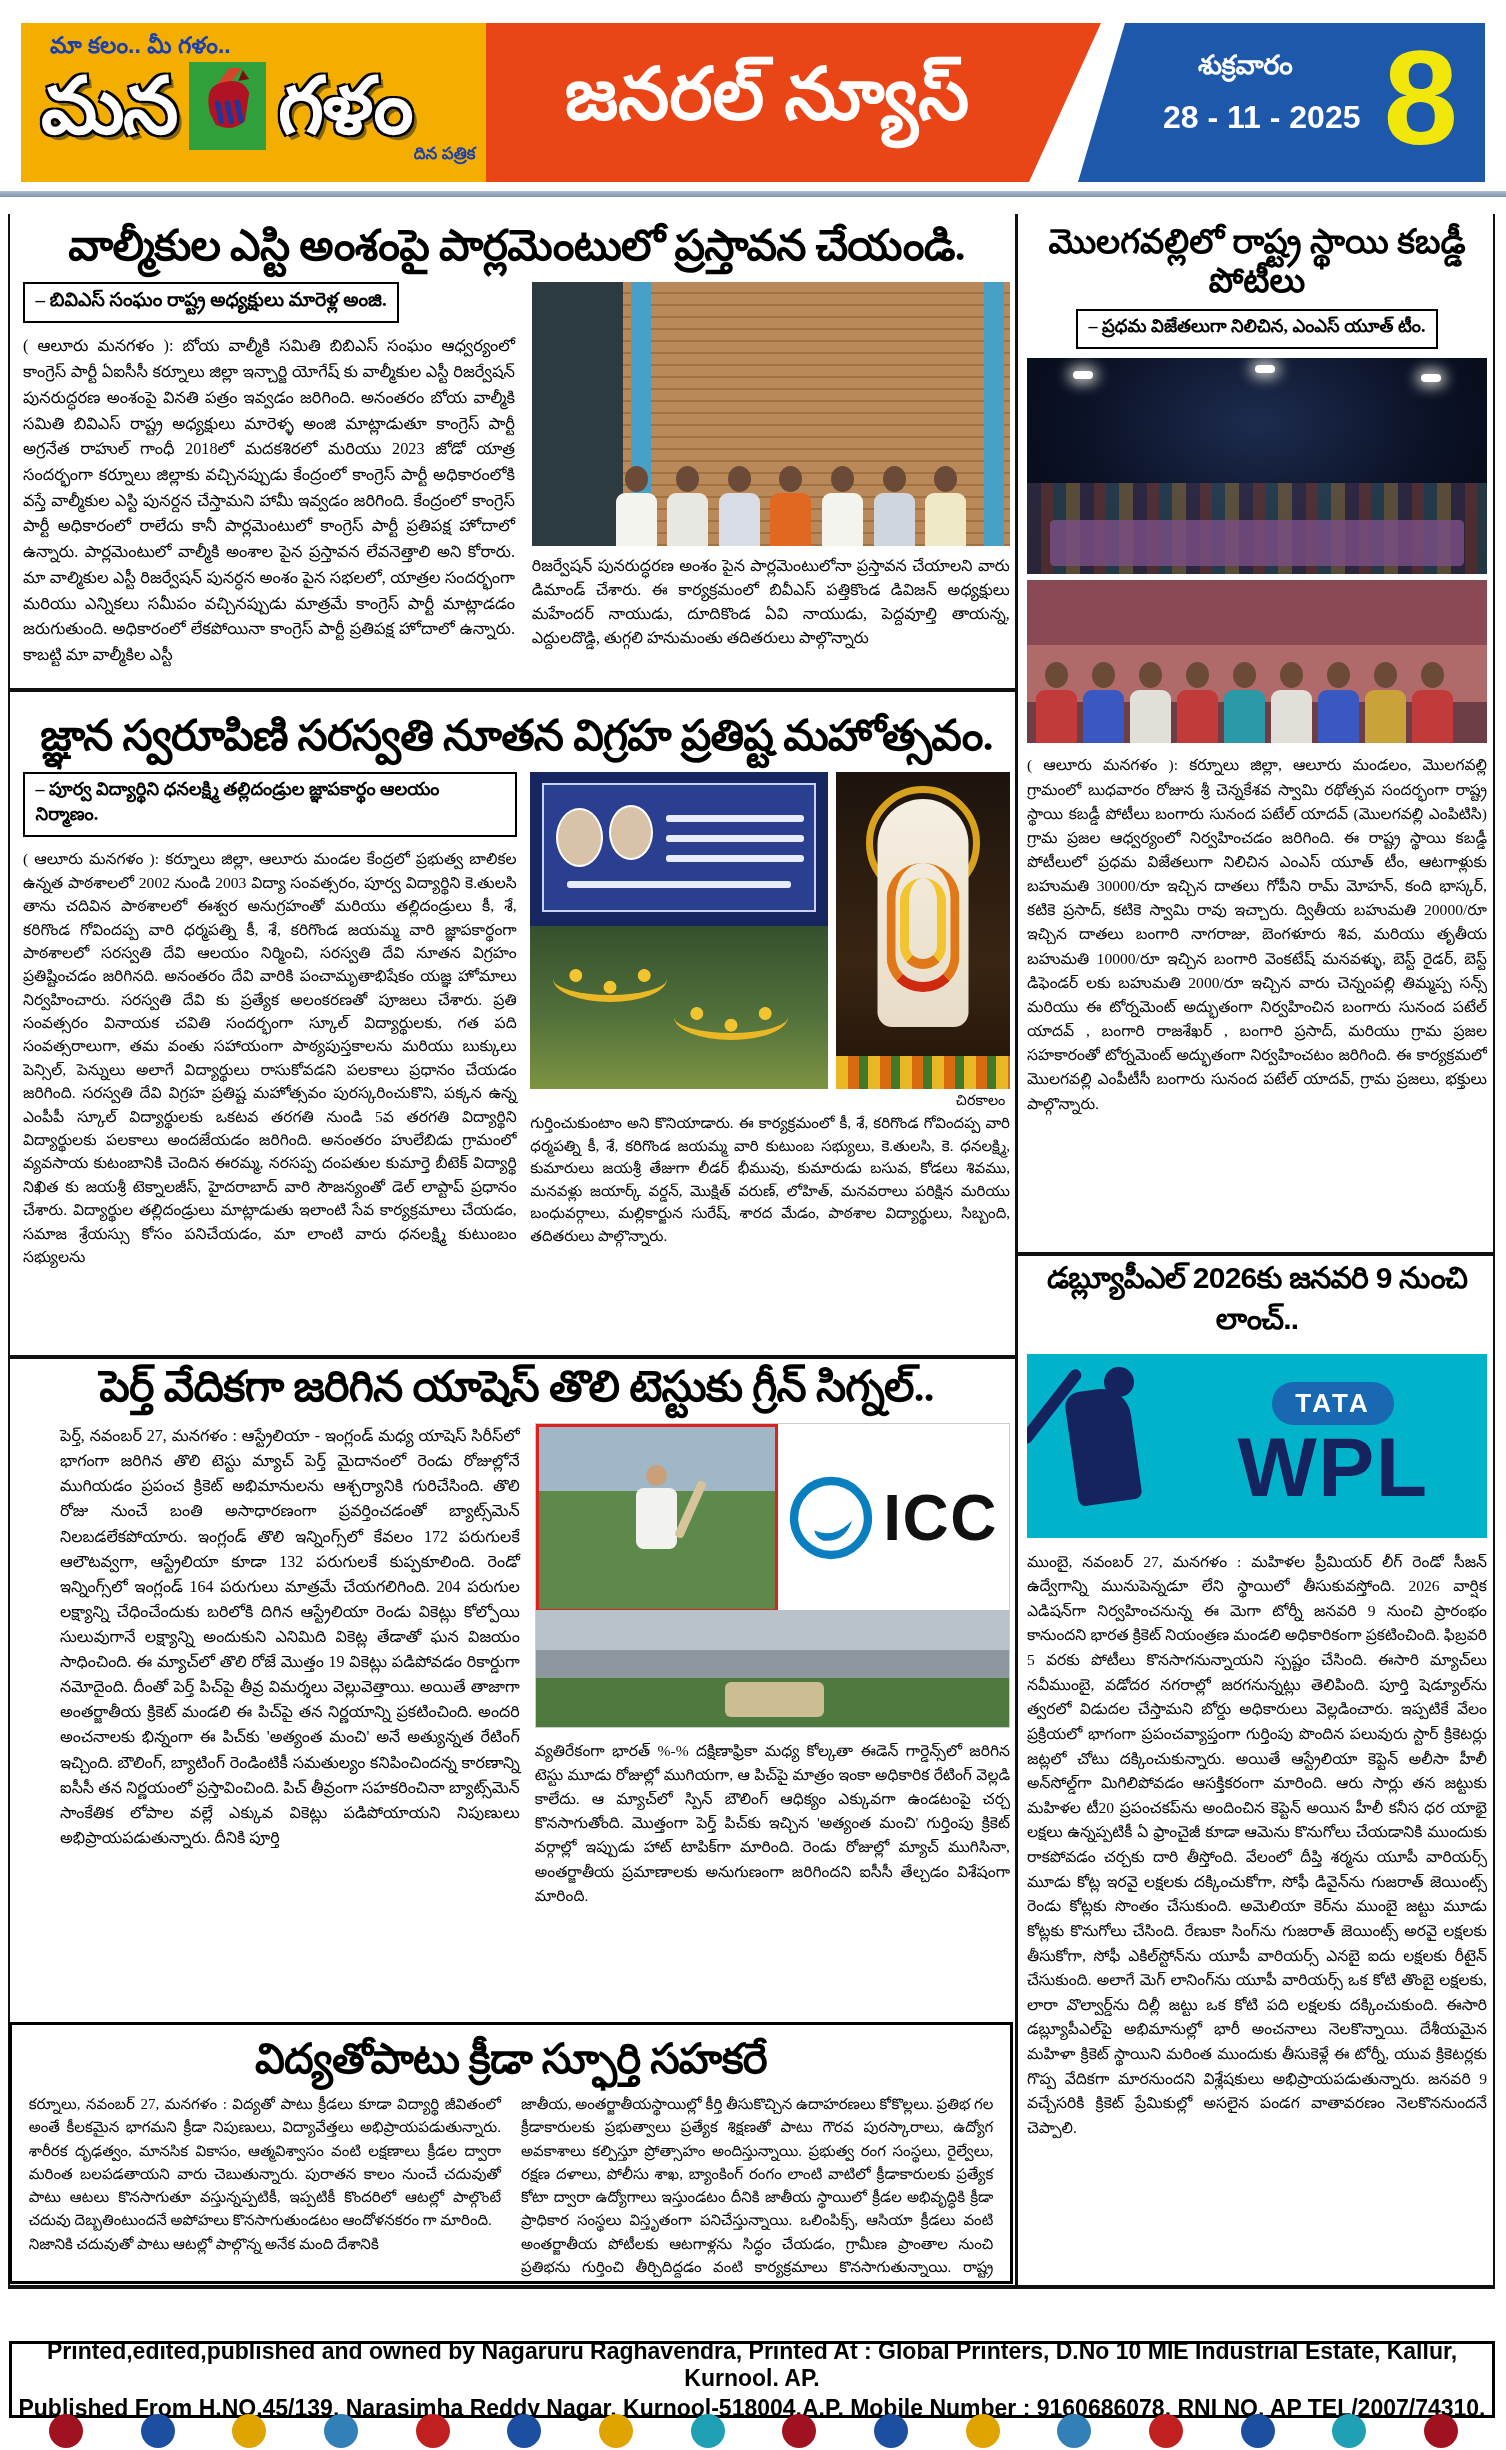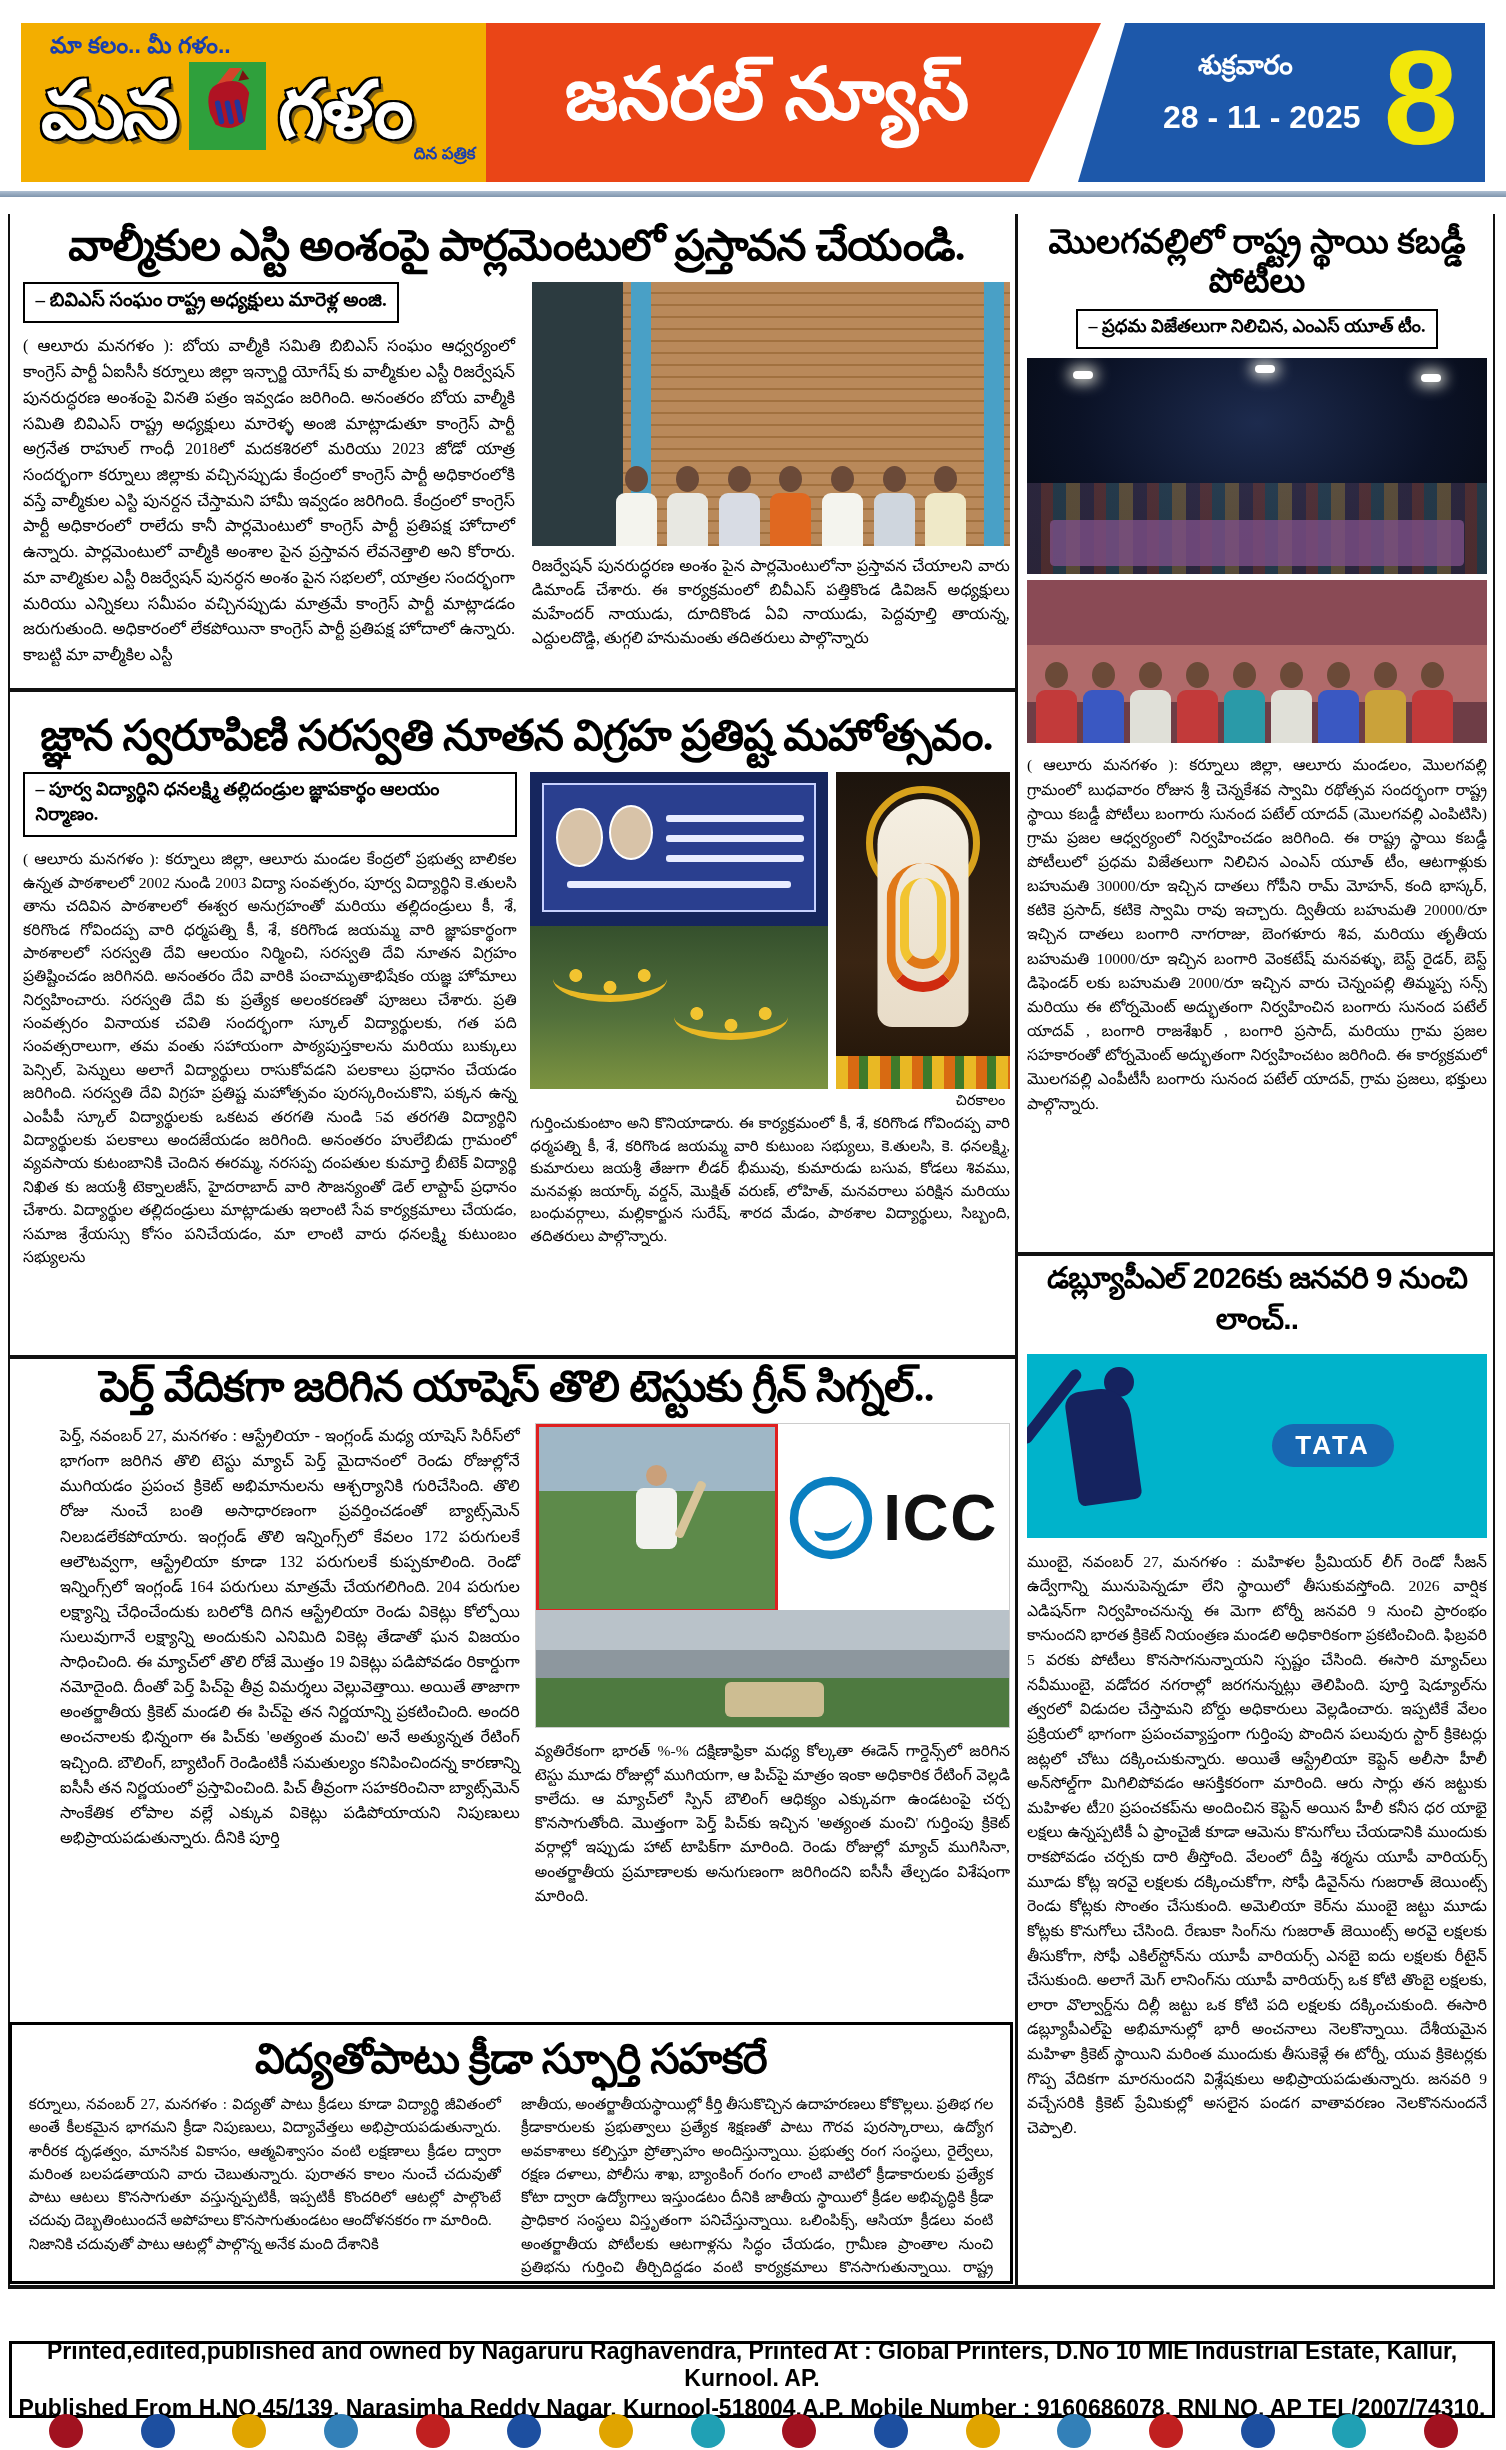--- a/index.html
+++ b/index.html
@@ -3,21 +3,21 @@
 <meta charset="utf-8">
 <style>
   html,body{margin:0;padding:0;background:#e8e8e8;}
   #page{position:relative;width:1507px;height:2450px;background:#ffffff;font-family:"Liberation Serif","DejaVu Serif",serif;color:#000;overflow:hidden;}
   [data-interactable]{box-sizing:border-box;}
 
   
   #masthead{position:absolute;left:21px;top:20px;width:1464px;height:164px;}
   .mh-left{position:absolute;left:0;top:3px;width:465px;height:159px;background:#f3ae00;}
   .mh-tagline{position:absolute;left:29px;top:9px;font-size:23px;font-weight:bold;color:#1a3fae;font-family:"Liberation Sans",sans-serif;}
-  .mh-logo-row{position:absolute;left:20px;top:39px;display:flex;align-items:flex-end;gap:12px;}
+  .mh-logo-row{position:absolute;left:20px;top:39px;display:flex;align-items:center;gap:12px;}
   .mh-title{font-size:79px;font-weight:800;color:#fff;line-height:1;letter-spacing:-1.5px;
     text-shadow:2.3px 2.3px 0 #000,-2.3px -2.3px 0 #000,2.3px -2.3px 0 #000,-2.3px 2.3px 0 #000,4.6px 5.3px 0 rgba(40,40,40,.55);}
   .fist-box{width:77px;height:88px;background:#2fa03c;display:flex;align-items:center;justify-content:center;}
   .mh-subtitle{position:absolute;right:10.6px;bottom:15px;font-size:16.7px;font-weight:bold;color:#1a3fae;font-family:"Liberation Sans",sans-serif;}
   .mh-banner{position:absolute;left:465px;top:3px;width:615px;height:159px;background:#ea4517;
     clip-path:polygon(0 0,100% 0,calc(100% - 72px) 100%,0 100%);
     display:flex;align-items:center;justify-content:center;padding-right:53px;}
   .mh-banner span{font-size:73px;font-weight:bold;color:#fff;font-family:"Liberation Sans",sans-serif;}
   .mh-right{position:absolute;left:1057px;top:3px;width:407px;height:159px;background:#1d58aa;
     clip-path:polygon(47px 0,100% 0,100% 100%,0 100%);}
@@ -361,20 +361,21 @@
   <div id="art-wpl" data-interactable="false">
     <div class="headline-sm" data-interactable="false">డబ్ల్యూపీఎల్ 2026కు జనవరి 9 నుంచి లాంచ్..</div>
     <div class="photo" id="photo-wpl" data-interactable="false" style="margin-top:10.6px;">
       <div class="wpl-player" data-interactable="false">
         <div class="p-bat"></div>
           <div class="p-head"></div>
           <div class="p-body"></div>
       </div>
       <div class="wpl-right">
         <div class="tata-oval" data-interactable="false">TATA</div>
+        <div class="wpl-word" data-interactable="false">WPL</div>
       </div>
     </div>
     <div class="bodytext" data-interactable="false">ముంబై, నవంబర్ 27, మనగళం : మహిళల ప్రీమియర్ లీగ్ రెండో సీజన్ ఉద్వేగాన్ని మునుపెన్నడూ లేని స్థాయిలో తీసుకువస్తోంది. 2026 వార్షిక ఎడిషన్‌గా నిర్వహించనున్న ఈ మెగా టోర్నీ జనవరి 9 నుంచి ప్రారంభం కానుందని భారత క్రికెట్ నియంత్రణ మండలి అధికారికంగా ప్రకటించింది. ఫిబ్రవరి 5 వరకు పోటీలు కొనసాగనున్నాయని స్పష్టం చేసింది. ఈసారి మ్యాచ్‌లు నవీముంబై, వడోదర నగరాల్లో జరగనున్నట్లు తెలిపింది. పూర్తి షెడ్యూల్‌ను త్వరలో విడుదల చేస్తామని బోర్డు అధికారులు వెల్లడించారు. ఇప్పటికే వేలం ప్రక్రియలో భాగంగా ప్రపంచవ్యాప్తంగా గుర్తింపు పొందిన పలువురు స్టార్ క్రికెటర్లు జట్లలో చోటు దక్కించుకున్నారు. అయితే ఆస్ట్రేలియా కెప్టెన్ అలీసా హీలీ అన్‌సోల్డ్‌గా మిగిలిపోవడం ఆసక్తికరంగా మారింది. ఆరు సార్లు తన జట్టుకు మహిళల టీ20 ప్రపంచకప్‌ను అందించిన కెప్టెన్ అయిన హీలీ కనీస ధర యాభై లక్షలు ఉన్నప్పటికీ ఏ ఫ్రాంచైజీ కూడా ఆమెను కొనుగోలు చేయడానికి ముందుకు రాకపోవడం చర్చకు దారి తీస్తోంది. వేలంలో దీప్తి శర్మను యూపీ వారియర్స్ మూడు కోట్ల ఇరవై లక్షలకు దక్కించుకోగా, సోఫీ డివైన్‌ను గుజరాత్ జెయింట్స్ రెండు కోట్లకు సొంతం చేసుకుంది. అమెలియా కెర్‌ను ముంబై జట్టు మూడు కోట్లకు కొనుగోలు చేసింది. రేణుకా సింగ్‌ను గుజరాత్ జెయింట్స్ అరవై లక్షలకు తీసుకోగా, సోఫీ ఎకిల్‌స్టోన్‌ను యూపీ వారియర్స్ ఎనబై ఐదు లక్షలకు రీటైన్ చేసుకుంది. అలాగే మెగ్ లానింగ్‌ను యూపీ వారియర్స్ ఒక కోటి తొంబై లక్షలకు, లారా వొల్వార్డ్‌ను దిల్లీ జట్టు ఒక కోటి పది లక్షలకు దక్కించుకుంది. ఈసారి డబ్ల్యూపీఎల్‌పై అభిమానుల్లో భారీ అంచనాలు నెలకొన్నాయి. దేశీయమైన మహిళా క్రికెట్ స్థాయిని మరింత ముందుకు తీసుకెళ్లే ఈ టోర్నీ, యువ క్రికెటర్లకు గొప్ప వేదికగా మారనుందని విశ్లేషకులు అభిప్రాయపడుతున్నారు. జనవరి 9 వచ్చేసరికి క్రికెట్ ప్రేమికుల్లో అసలైన పండగ వాతావరణం నెలకొననుందనే చెప్పాలి.</div>
   </div>
 
   <div id="art-edu" data-interactable="false">
     <div class="headline-xl" data-interactable="false">విద్యతోపాటు క్రీడా స్ఫూర్తి సహకరే</div>
     <div class="cols">
       <div class="col bodytext" data-interactable="false">కర్నూలు, నవంబర్ 27, మనగళం : విద్యతో పాటు క్రీడలు కూడా విద్యార్థి జీవితంలో అంతే కీలకమైన భాగమని క్రీడా నిపుణులు, విద్యావేత్తలు అభిప్రాయపడుతున్నారు. శారీరక దృఢత్వం, మానసిక వికాసం, ఆత్మవిశ్వాసం వంటి లక్షణాలు క్రీడల ద్వారా మరింత బలపడతాయని వారు చెబుతున్నారు. పురాతన కాలం నుంచే చదువుతో పాటు ఆటలు కొనసాగుతూ వస్తున్నప్పటికీ, ఇప్పటికీ కొందరిలో ఆటల్లో పాల్గొంటే చదువు దెబ్బతింటుందనే అపోహలు కొనసాగుతుండటం ఆందోళనకరం గా మారింది.
 నిజానికి చదువుతో పాటు ఆటల్లో పాల్గొన్న అనేక మంది దేశానికి</div>

